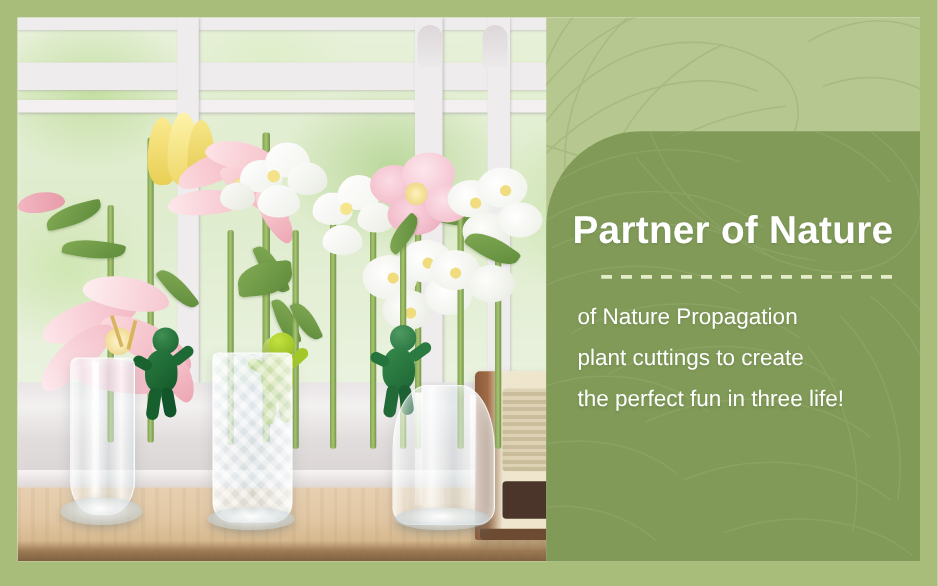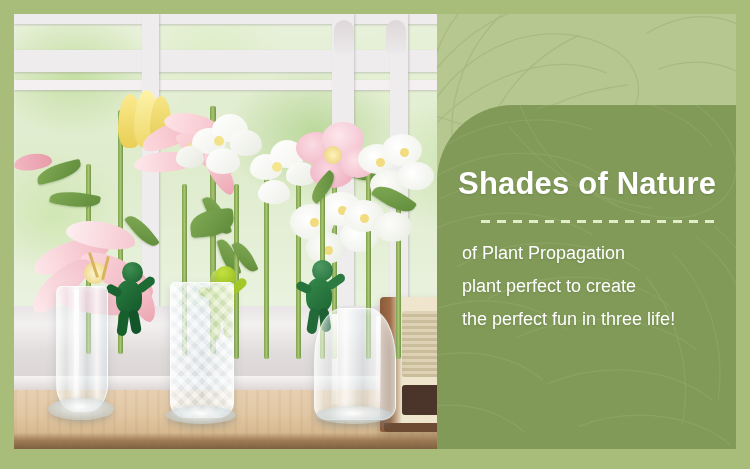--- a/index.html
+++ b/index.html
@@ -402,23 +402,23 @@
           <path d="M250 210 C 282 250, 296 306, 286 356"></path>
           <path d="M20 250 C 70 224, 132 230, 170 262"></path>
           <path d="M0 300 C 50 276, 110 282, 146 312"></path>
           <path d="M0 348 C 44 328, 96 336, 128 364"></path>
           <path d="M0 396 C 40 380, 86 388, 114 412"></path>
         </g>
       </svg>
     </div>
   </div>
 
-  <div class="panel-title">Shades of Nature</div>
+  <div class="panel-title">Partner of Nature</div>
 
   <div class="divider"></div>
 
   <div class="panel-body">
-    <span class="ln">of Plant Propagation</span>
-    <span class="ln">plant perfect to create</span>
+    <span class="ln">of Nature Propagation</span>
+    <span class="ln">plant cuttings to create</span>
     <span class="ln">the perfect fun in three life!</span>
   </div>
 
 </div>
 
 </body></html>

